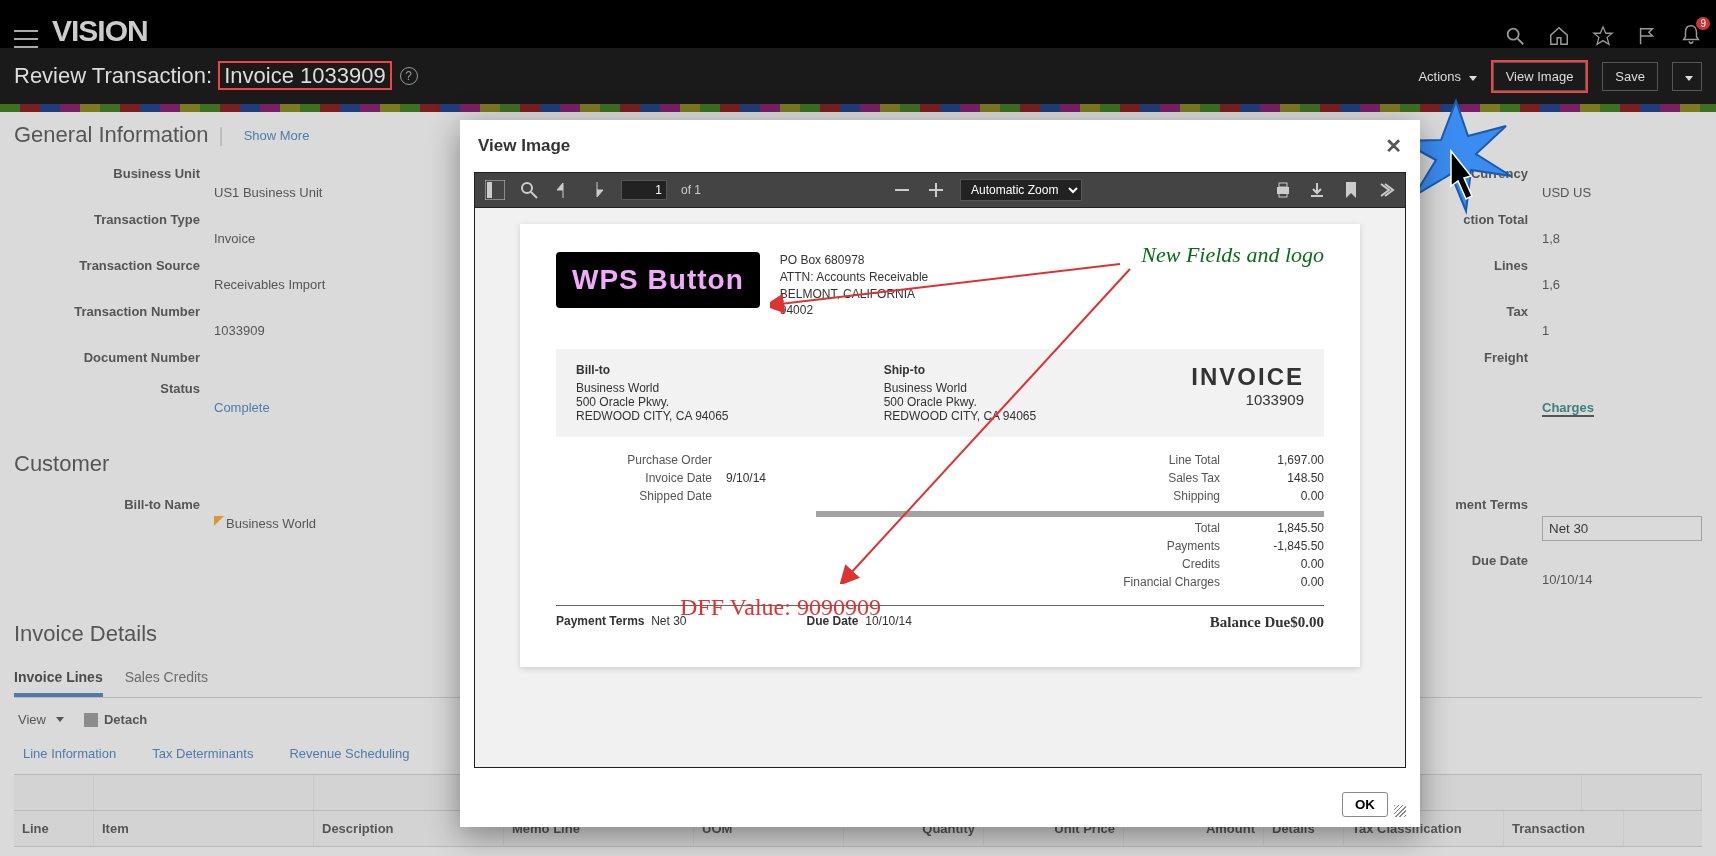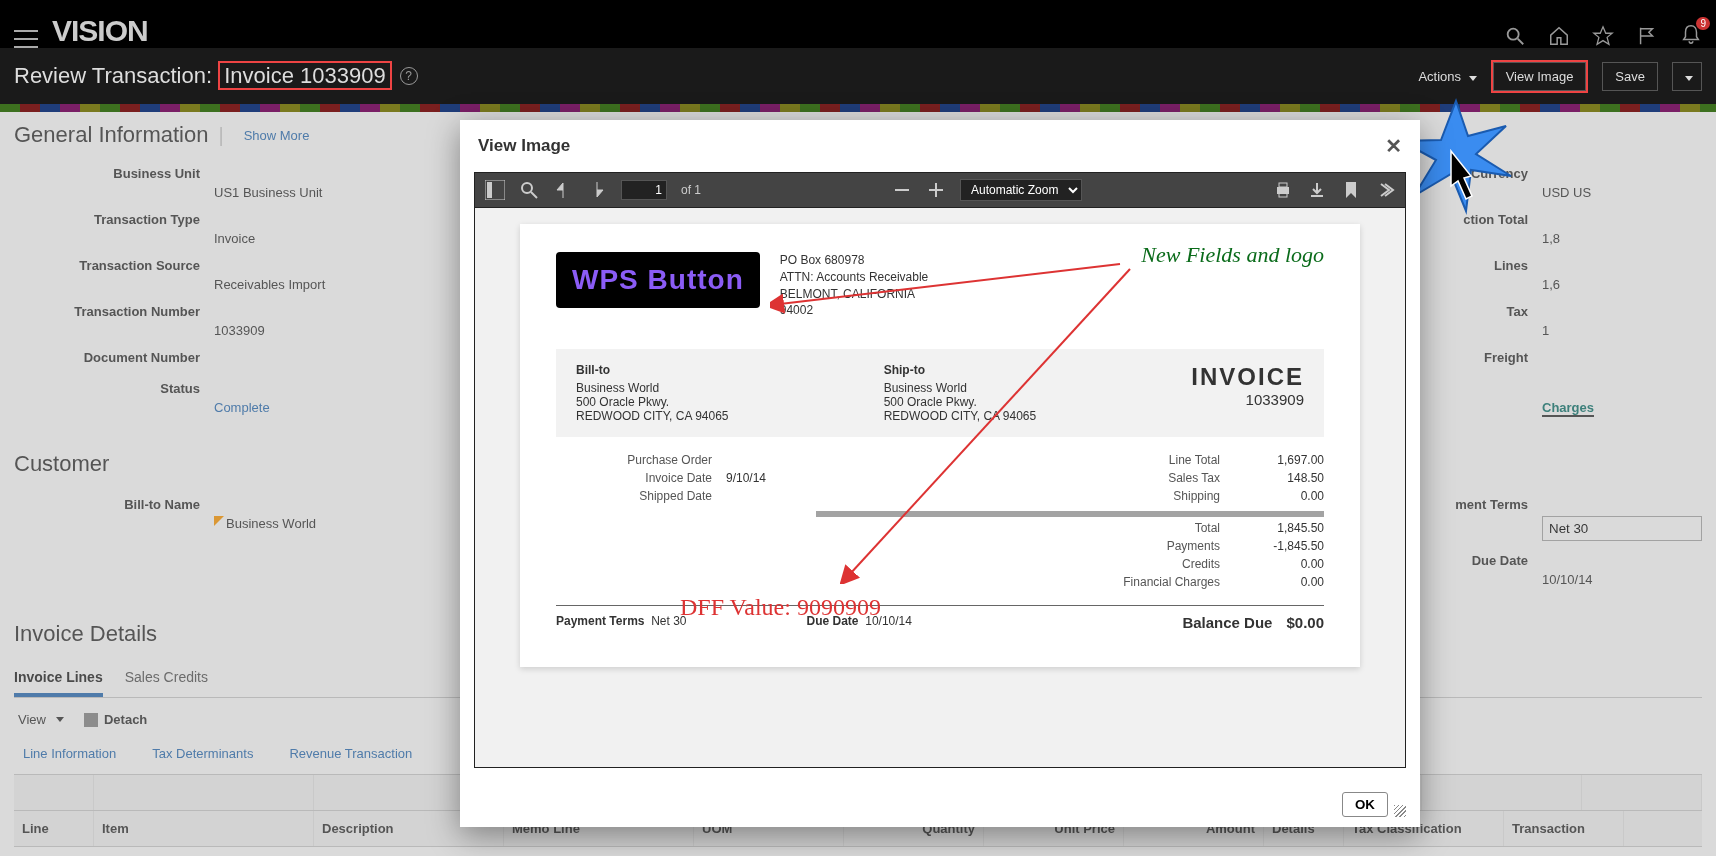--- a/index.html
+++ b/index.html
@@ -78,21 +78,21 @@
 .pdf-toolbar { background: #444; border: 1px solid #222; height: 36px; display: flex; align-items: center; padding: 0 10px; gap: 14px; }
 .pdf-btn { width: 20px; height: 20px; cursor: pointer; fill: #ccc; }
 .pdf-page-input { width: 46px; background: #222; border: 1px solid #555; color: #fff; text-align: right; padding: 2px 4px; font-size: 12px; }
 .pdf-of { color: #ccc; font-size: 12px; }
 .pdf-zoom { background: #222; border: 1px solid #555; color: #fff; font-size: 12px; padding: 2px 6px; height: 22px; }
 .pdf-spacer { flex: 1; }
 
 
 .pdf-viewport { background: #f1f1f1; height: 560px; overflow: auto; position: relative; border: 1px solid #222; border-top: none; }
 .pdf-page { background: #fff; margin: 16px auto; width: 840px; padding: 28px 36px 36px; box-shadow: 0 2px 6px rgba(0,0,0,0.15); position: relative; }
-.logo-box { background: #000; color: #8b5cf6; display: inline-block; padding: 12px 16px; font-family: Arial; font-weight: 900; font-size: 28px; letter-spacing: 1px; border-radius: 4px; }
+.logo-box { background: #000; color: #f0abfc; display: inline-block; padding: 12px 16px; font-family: Arial; font-weight: 900; font-size: 28px; letter-spacing: 1px; border-radius: 4px; }
 .company-addr { display: inline-block; vertical-align: top; margin-left: 20px; font-size: 12px; line-height: 1.4; }
 .annotation-green { position: absolute; right: 36px; top: 18px; color: #0a6b1a; font-family: 'Times New Roman', serif; font-size: 22px; font-style: italic; }
 .arrow { position: absolute; pointer-events: none; }
 
 .addr-block { background: #f2f2f2; display: flex; padding: 14px 20px; margin-top: 30px; font-size: 12px; }
 .addr-col { flex: 1; }
 .addr-col .h { font-weight: 700; margin-bottom: 4px; }
 .invoice-title { margin-left: auto; text-align: right; }
 .invoice-title .big { font-size: 24px; font-weight: 900; letter-spacing: 2px; }
 
@@ -101,21 +101,21 @@
 .summary-right { flex: 1; text-align: right; }
 .srow { display: flex; padding: 2px 0; }
 .srow .sl { flex: 1; text-align: right; color: #555; padding-right: 14px; }
 .srow .sv { flex: 0 0 90px; text-align: right; }
 .srow.totline { border-top: 6px solid #a3a3a3; margin-top: 6px; padding-top: 4px; }
 
 .dff-annot { position: absolute; left: 160px; top: 370px; color: #d33; font-family: 'Times New Roman', serif; font-size: 24px; }
 
 .balance-row { display: flex; border-top: 1px solid #666; margin-top: 14px; padding-top: 8px; font-size: 12px; }
 .balance-row .l { font-weight: 700; }
-.balance-row .r { margin-left: auto; display: flex; gap: 14px; align-items: flex-start; }
+.balance-row .r { margin-left: auto; display: flex; align-items: flex-start; font-family: Liberation Serif, serif; }
 .balance-due-lbl { font-weight: 700; font-size: 15px; }
 .balance-due-val { font-weight: 700; font-size: 15px; }
 
 .modal-footer { padding: 10px 14px; display: flex; }
 .ok-btn { margin-left: auto; background: #fff; border: 1px solid #888; padding: 4px 12px; font-weight: 700; cursor: pointer; border-radius: 3px; }
 .resize-handle { width: 12px; height: 12px; align-self: flex-end; margin-left: 6px; background: repeating-linear-gradient(135deg,#888 0 1px,transparent 1px 3px); }
 </style>
 </head>
 <body>
 
@@ -271,21 +271,21 @@
       </div>
     <div class="detach-btn">
         <span class="mini-icon"></span>
         <span>Detach</span>
       </div>
   </div>
 
   <div class="subtabs">
     <div class="subtab">Line Information</div>
     <div class="subtab">Tax Determinants</div>
-    <div class="subtab">Revenue Transaction</div>
+    <div class="subtab">Revenue Scheduling</div>
   </div>
 
   <div class="table-head-row1" style="margin-top:8px">
     <div class="th" style="width:80px"></div>
     <div class="th" style="width:220px"></div>
     <div class="th" style="width:190px"></div>
     <div class="th center-span">Line Information</div>
     <div class="th" style="width:80px"></div>
     <div class="th" style="width:160px"></div>
     <div class="th" style="width:120px"></div>

